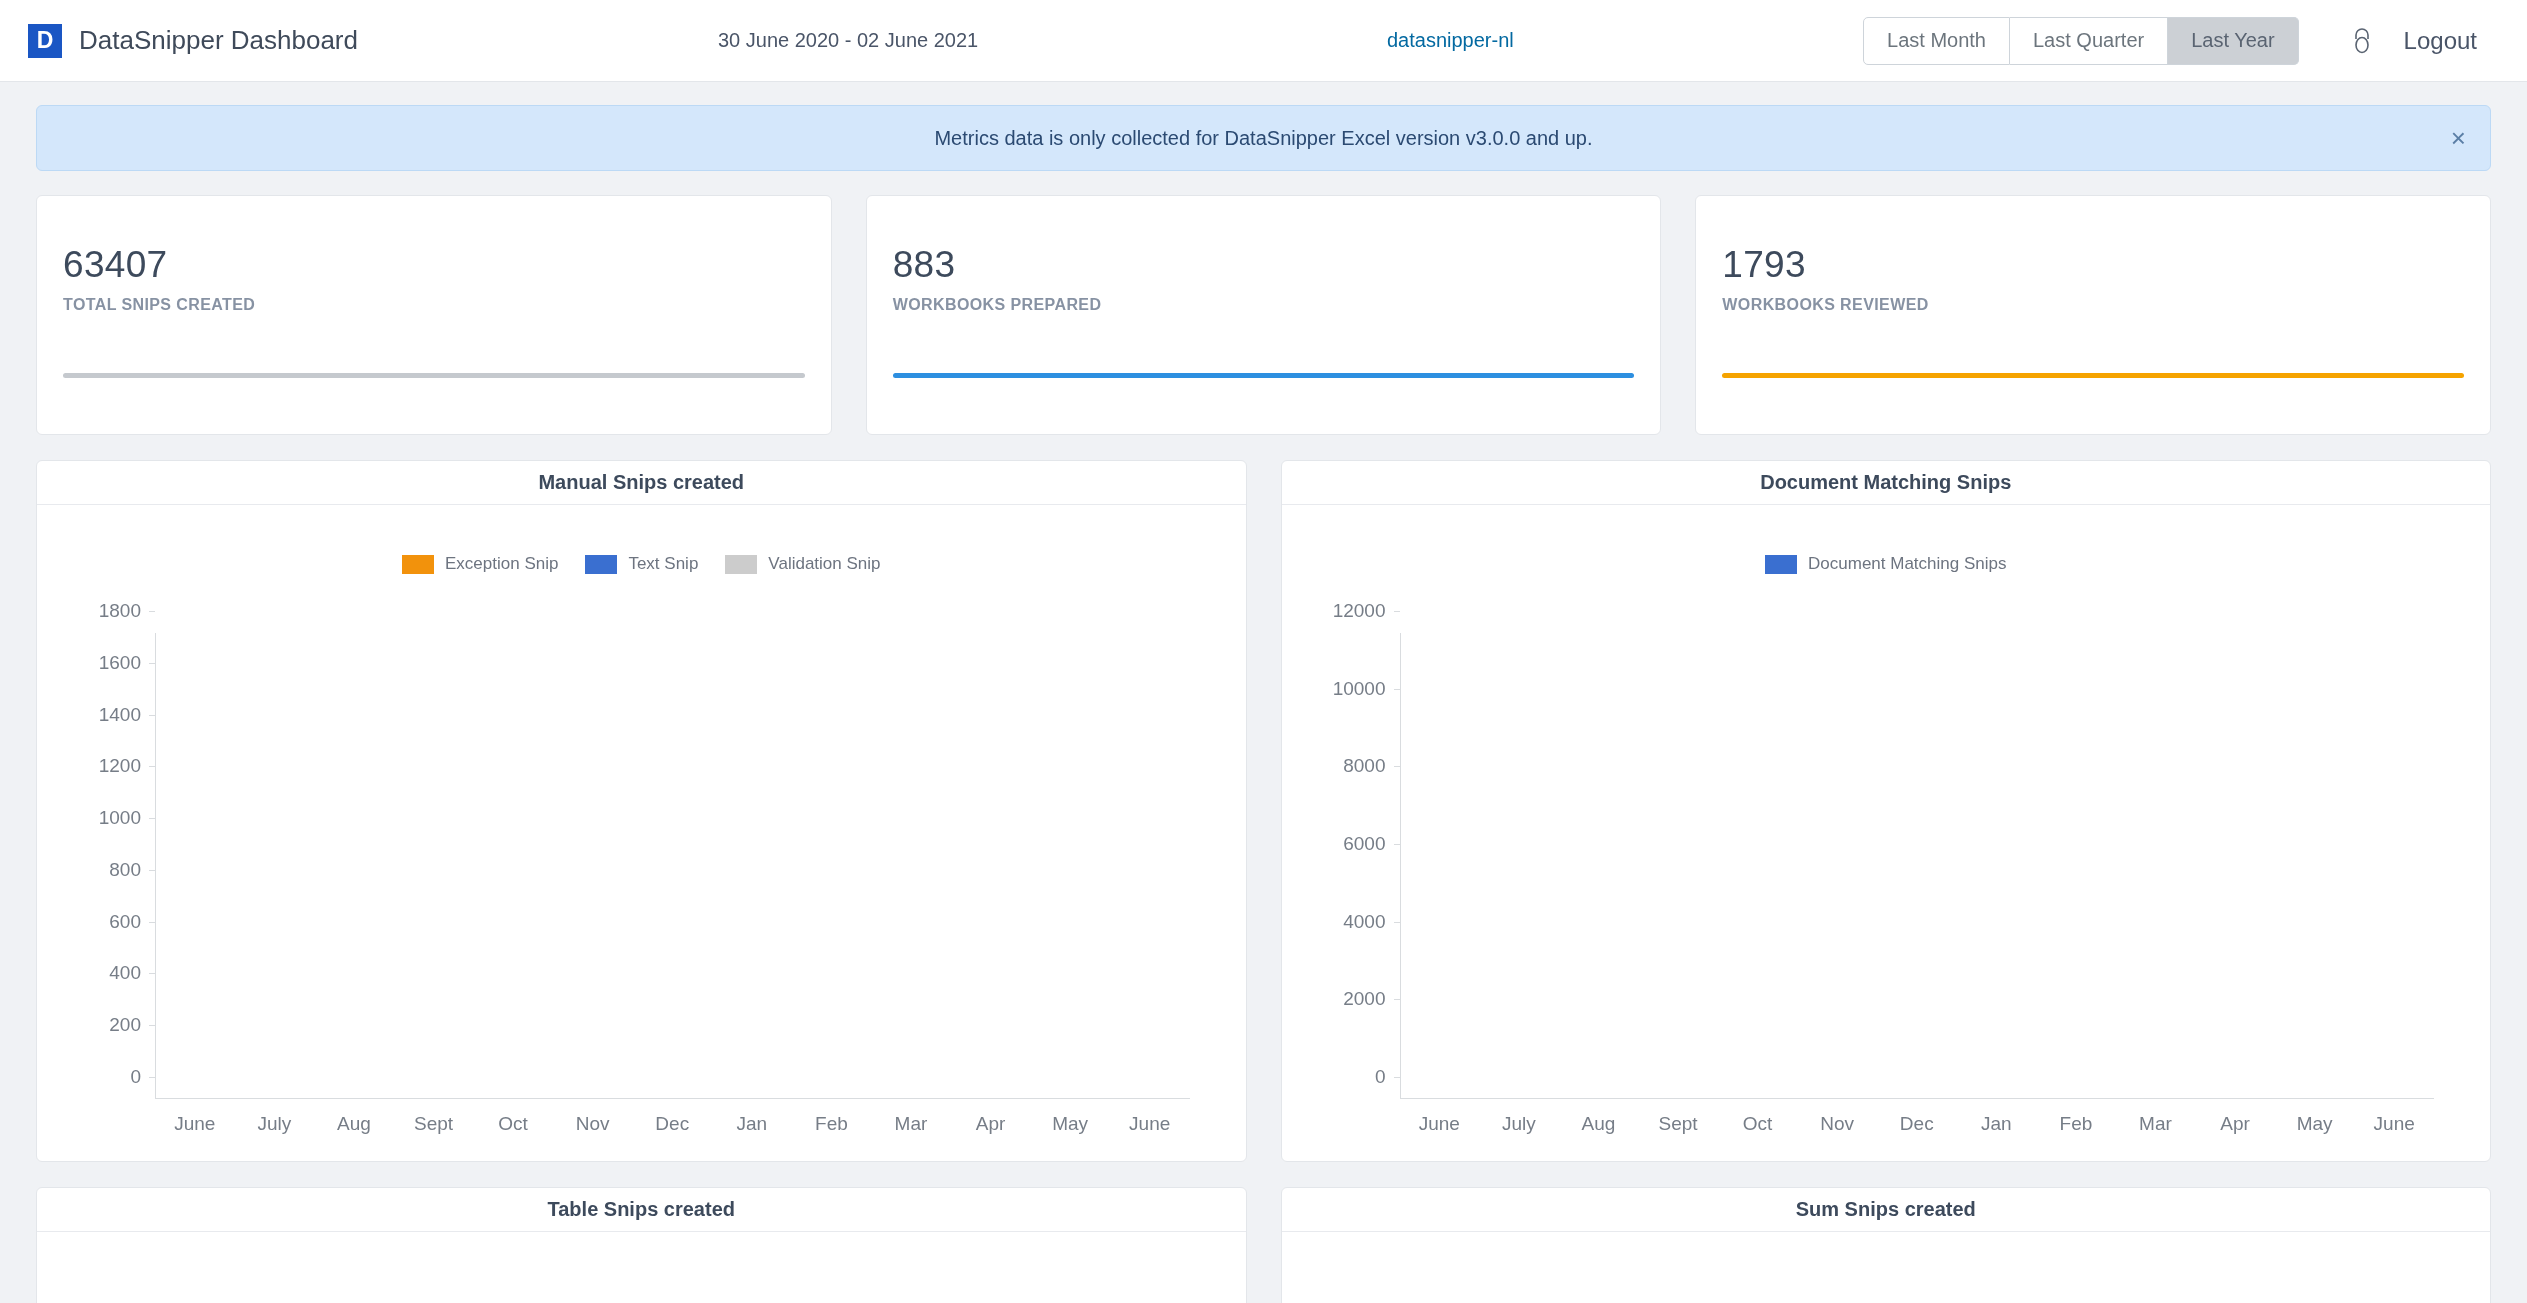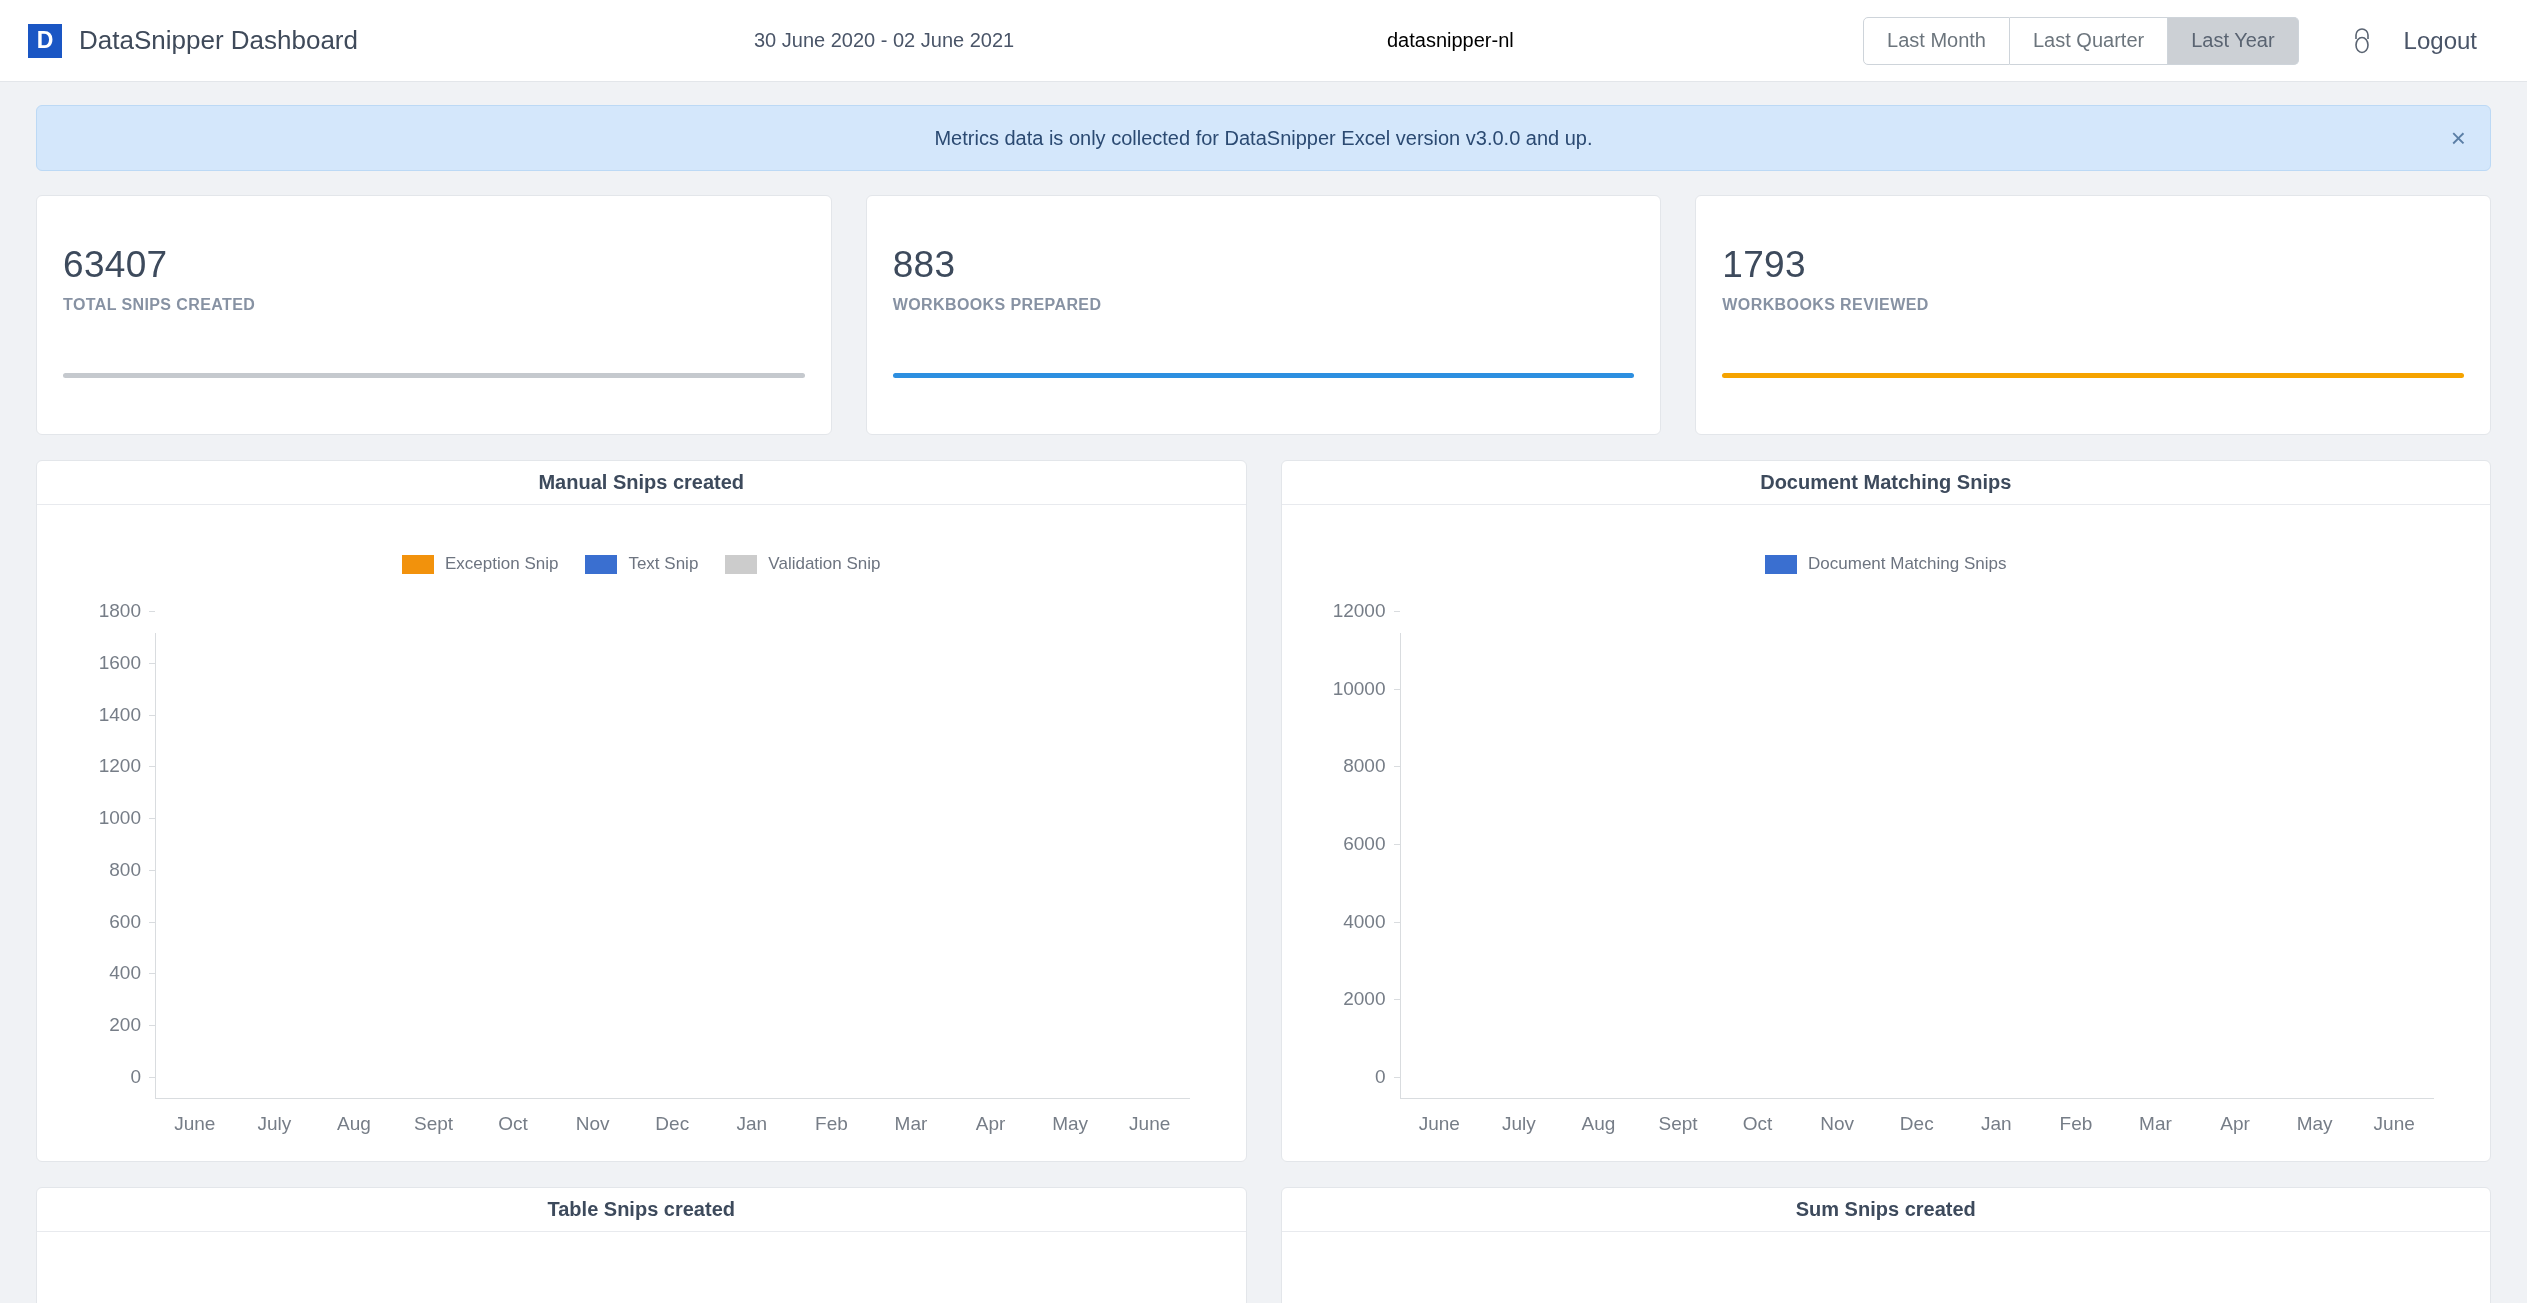--- a/index.html
+++ b/index.html
@@ -32,29 +32,29 @@
     display: flex; align-items: center; justify-content: center;
   }
   .brand-title {
     font-size: 26px;
     color: #3f4a5a;
     font-weight: 400;
     white-space: nowrap;
   }
   .date-range {
     position: absolute;
-    left: 754px;
+    left: 718px;
     font-size: 20px;
     color: #4a5568;
   }
   .tenant-name {
     position: absolute;
     left: 1387px;
     font-size: 20px;
-    color: #000000;
+    color: #0369a1;
   }
   .topbar-right {
     margin-left: auto;
     display: flex;
     align-items: center;
     gap: 52px;
   }
   .range-group { display: flex; }
   .range-btn {
     height: 48px;

